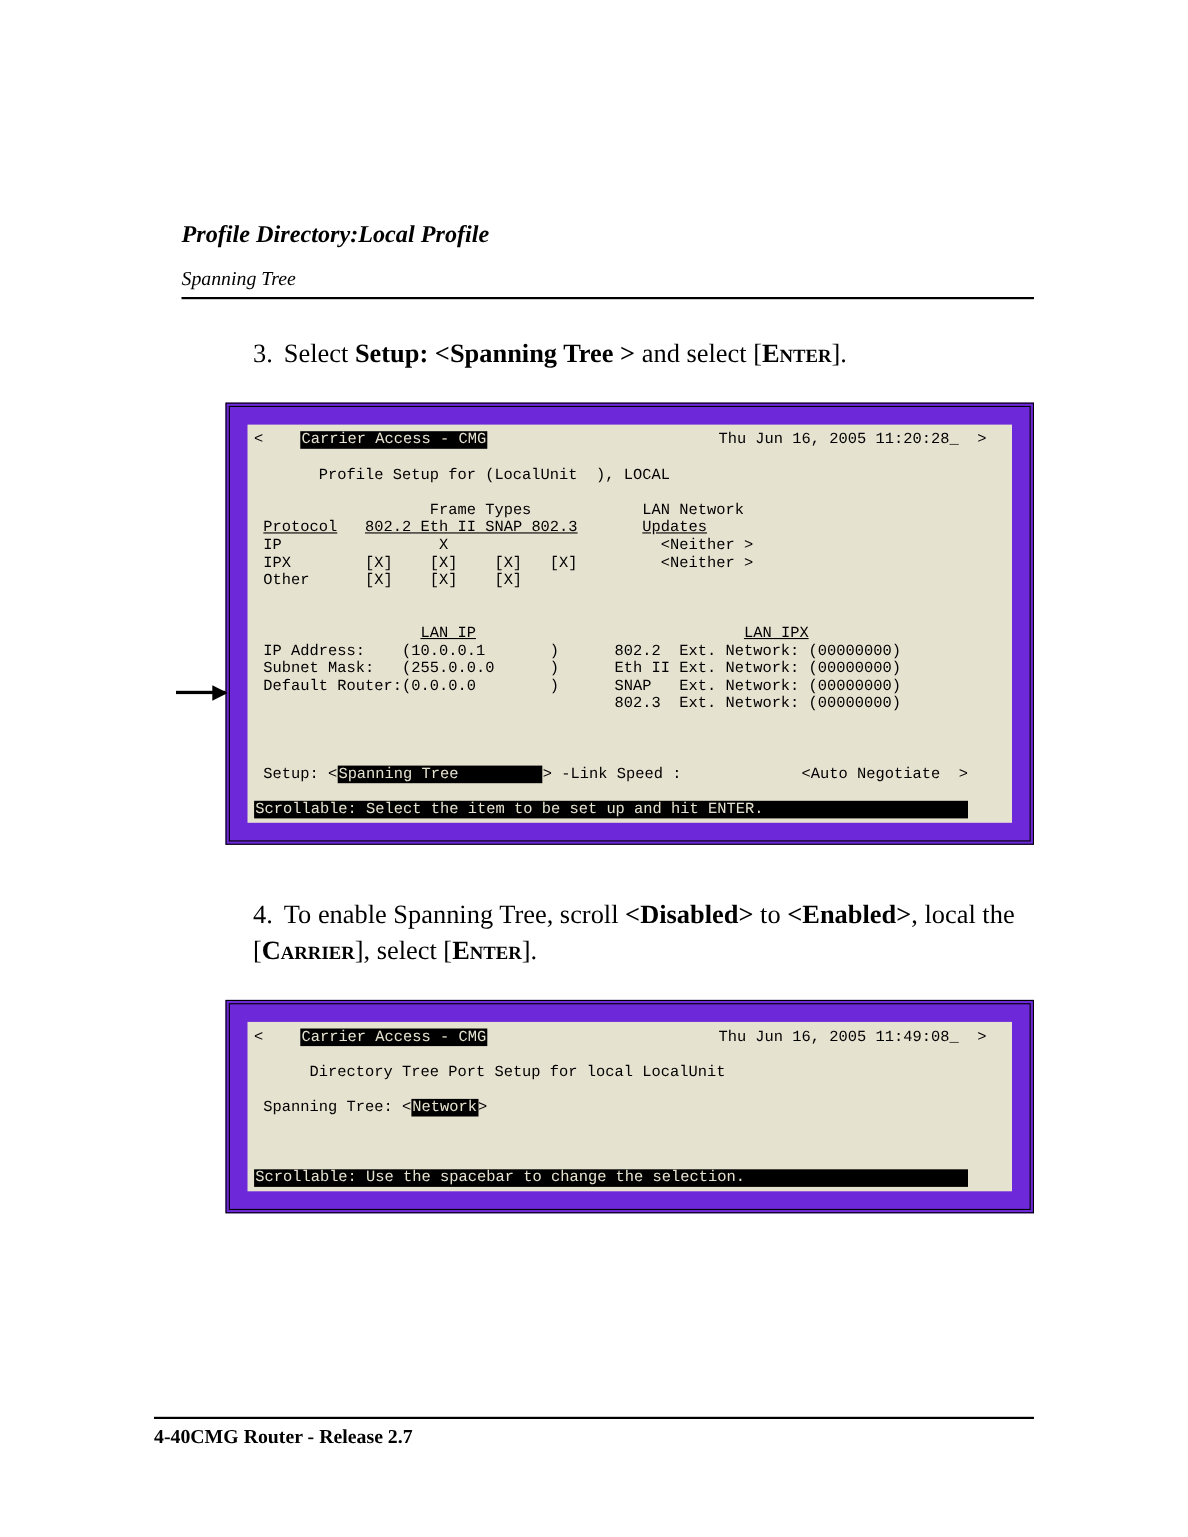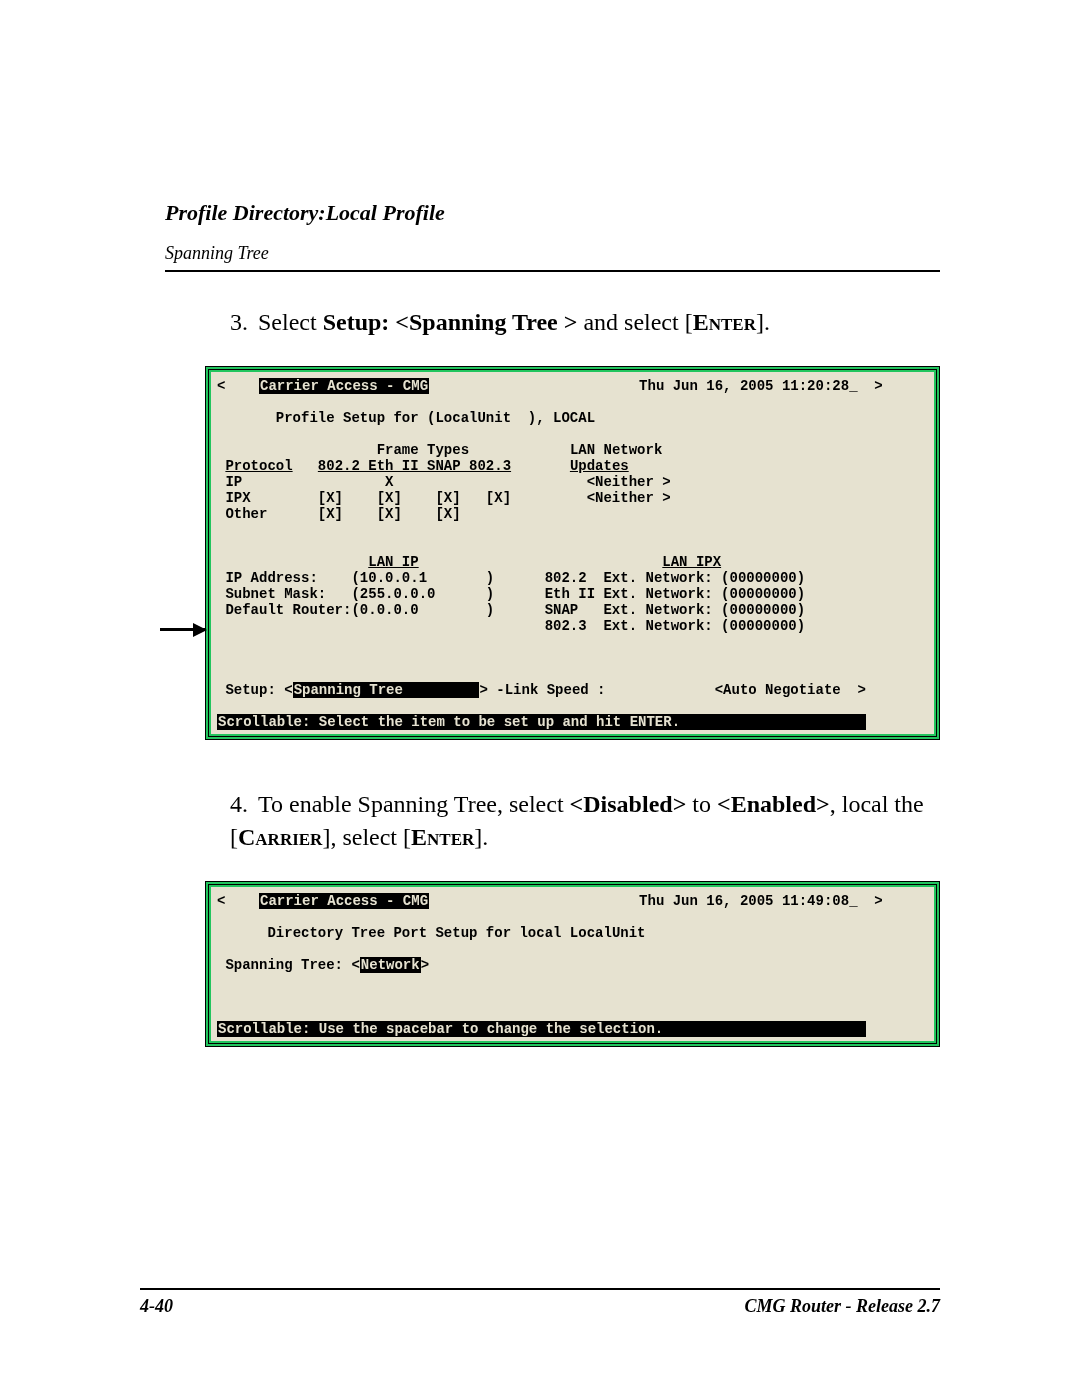--- a/index.html
+++ b/index.html
@@ -43,23 +43,22 @@
   }
   .smallcaps {
     font-variant: small-caps;
   }
   .terminal-wrap {
     margin-left: 40px;
     position: relative;
   }
   .terminal-frame {
     border: 4px double #000;
-    padding: 2px;
-    background: #22c55e;
-    font-weight: bold;
+    padding: 16px;
+    background: #6d28d9;
   }
   .terminal {
     font-family: "Courier New", monospace;
     font-size: 14px;
     line-height: 16px;
     white-space: pre;
     background: #e6e2d0;
     padding: 6px 6px 4px 6px;
   }
   .hl {
@@ -93,22 +92,20 @@
     right: 140px;
     bottom: 80px;
   }
   .footer-rule {
     border: 0;
     border-top: 2px solid #000;
     margin: 0 0 6px 0;
   }
   .footer-line {
     display: flex;
-    justify-content: space-between;
-    font-style: italic;
     font-size: 18px;
     font-weight: bold;
   }
 </style>
 </head>
 <body>
 
 <div class="page">
 
   <div class="header-title">Profile Directory:Local Profile</div>
@@ -141,21 +138,21 @@
 
 
 
  <span>Setup: &lt;</span><span class="hl">Spanning Tree         </span><span>&gt; -Link Speed :             &lt;Auto Negotiate  &gt;</span>
 
 <span class="hl">Scrollable: Select the item to be set up and hit ENTER.                      </span></div>
     </div>
   </div>
 
   <div class="instruction-block" style="margin-top:48px;">
-    <span class="num">4.</span><span>To enable Spanning Tree, select </span><b>&lt;Disabled&gt;</b><span> to </span><b>&lt;Enabled&gt;</b><span>, local the [</span><b class="smallcaps">Carrier</b><span>], select [</span><b class="smallcaps">Enter</b><span>].</span>
+    <span class="num">4.</span><span>To enable Spanning Tree, scroll </span><b>&lt;Disabled&gt;</b><span> to </span><b>&lt;Enabled&gt;</b><span>, local the [</span><b class="smallcaps">Carrier</b><span>], select [</span><b class="smallcaps">Enter</b><span>].</span>
   </div>
 
   <div class="terminal-wrap">
     <div class="terminal-frame">
 <div class="terminal">&lt;    <span class="hl">Carrier Access - CMG</span>                         <span>Thu Jun 16, 2005 11:49:08_  &gt;</span>
 
       <span>Directory Tree Port Setup for local LocalUnit</span>
 
  <span>Spanning Tree: &lt;</span><span class="hl">Network</span><span>&gt;</span>
 

